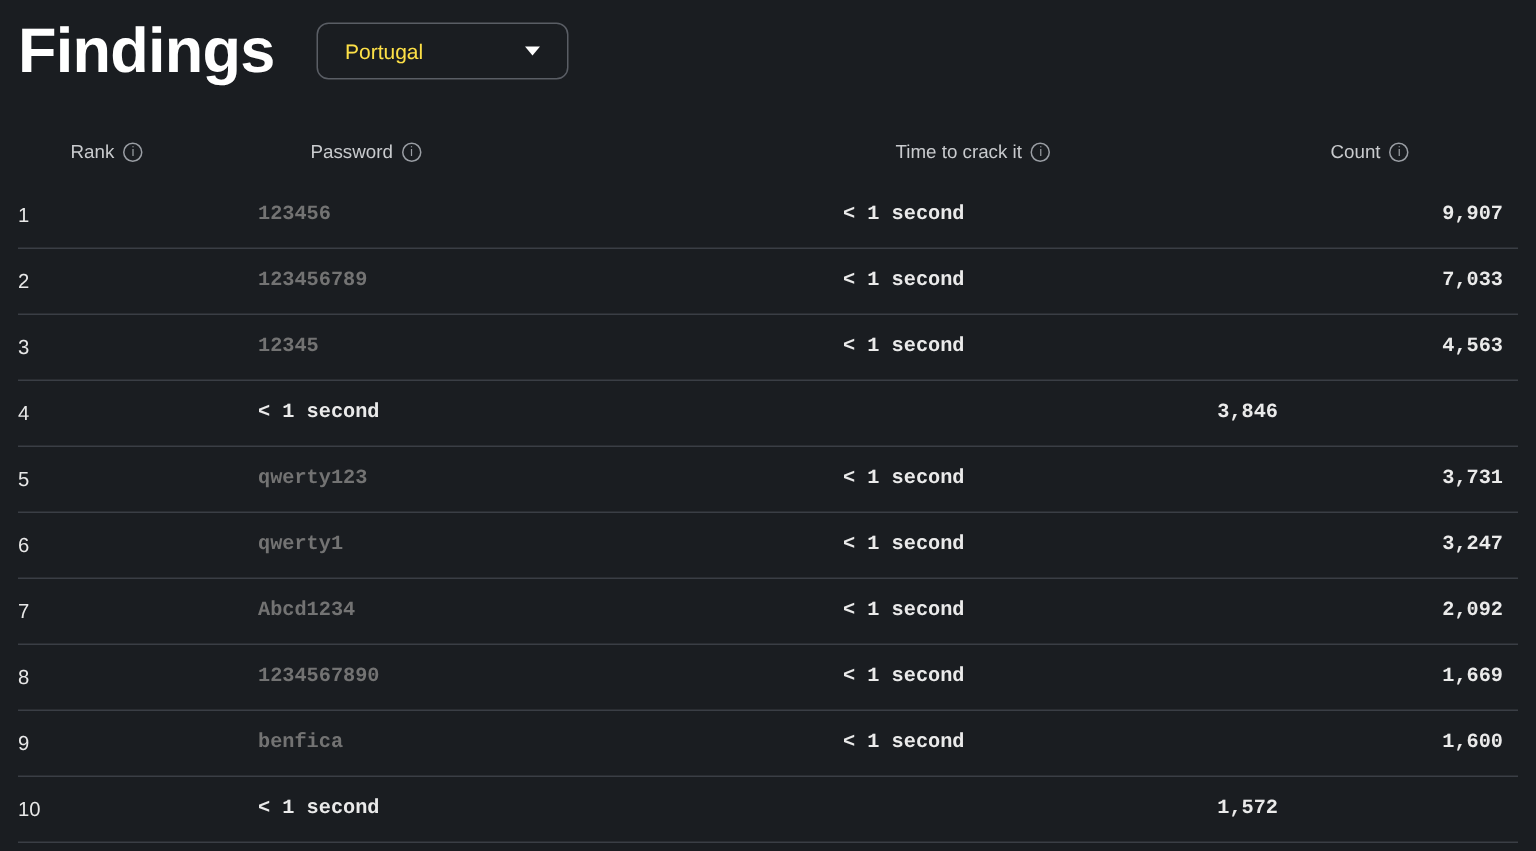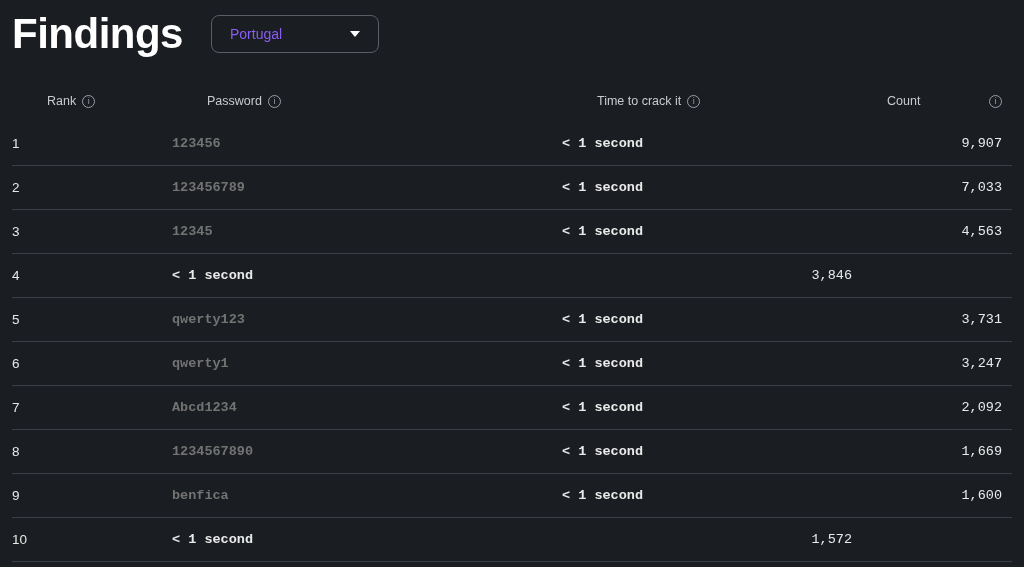--- a/index.html
+++ b/index.html
@@ -35,21 +35,21 @@
       align-items: center;
       justify-content: space-between;
       min-width: 168px;
       cursor: pointer;
       background: transparent;
       color: #fff;
       font-size: 14px;
     }
     .dropdown-label {
       font-size: 14px;
-      color: #8b5cf6;
+      color: #fde047;
     }
     .caret {
       width: 0;
       height: 0;
       border-left: 5px solid transparent;
       border-right: 5px solid transparent;
       border-top: 6px solid #fff;
       margin-left: 10px;
     }
     .table {
@@ -62,21 +62,21 @@
       font-size: 12.5px;
       color: #c9cbce;
     }
     .th {
       display: flex;
       align-items: center;
       gap: 6px;
       margin-left: 35px;
     }
     .th-right {
-      justify-content: space-between;
+      justify-content: flex-start;
     }
     .info-icon {
       display: inline-flex;
       align-items: center;
       justify-content: center;
       width: 13px;
       height: 13px;
       border: 1px solid #9a9ea4;
       border-radius: 50%;
       font-size: 9px;
@@ -99,21 +99,21 @@
       font-weight: 600;
       color: #737373;
     }
     .cell-time {
       font-family: "Courier New", monospace;
       font-weight: 600;
       color: #eaeaea;
     }
     .cell-count {
       font-family: "Courier New", monospace;
-      font-weight: 400;
+      font-weight: 700;
       text-align: right;
       color: #eaeaea;
     }
   </style>
 </head>
 <body>
 
 <div class="header">
   <h1 class="title">Findings</h1>
   <div class="dropdown">

